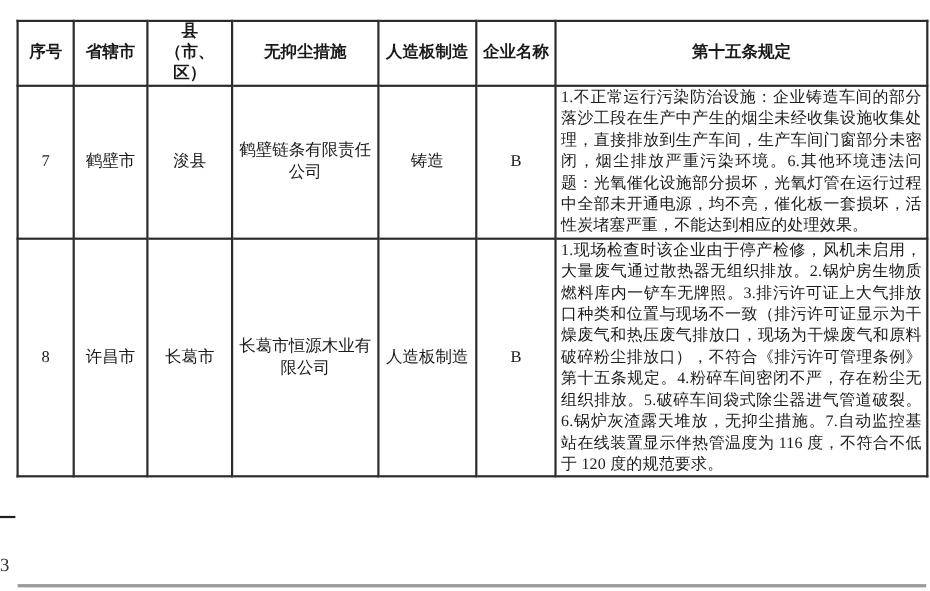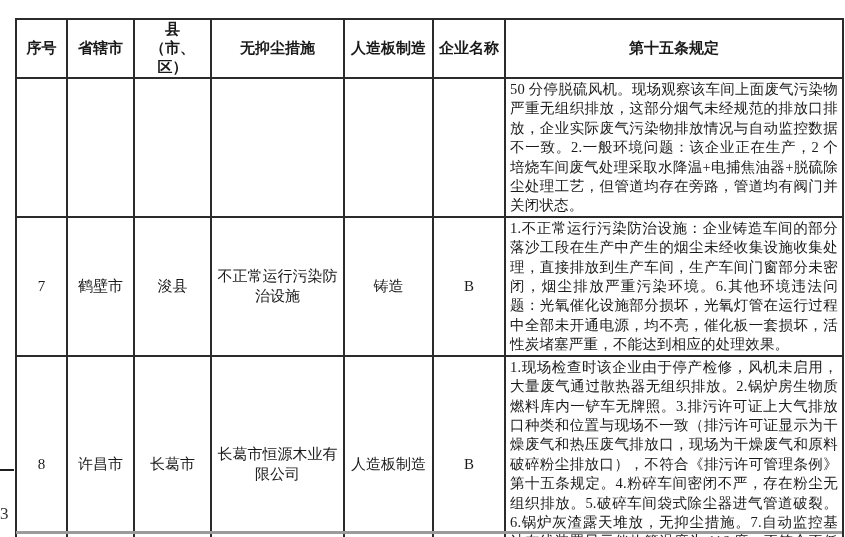--- a/index.html
+++ b/index.html
@@ -71,34 +71,25 @@
         <th>省辖市</th>
         <th>县
 （市、区）</th>
         <th>无抑尘措施</th>
         <th>人造板制造</th>
         <th>企业名称</th>
         <th>第十五条规定</th>
       </tr>
     </thead>
     <tbody>
-      <tr style="height:133px">
-        <td class="cell-center"></td>
-        <td class="cell-center"></td>
-        <td class="cell-center"></td>
-        <td class="cell-center"></td>
-        <td class="cell-center"></td>
-        <td class="cell-center"></td>
-        <td class="cell-problems">50 分停脱硫风机。现场观察该车间上面废气污染物严重无组织排放，这部分烟气未经规范的排放口排放，企业实际废气污染物排放情况与自动监控数据不一致。2.一般环境问题：该企业正在生产，2 个培烧车间废气处理采取水降温+电捕焦油器+脱硫除尘处理工艺，但管道均存在旁路，管道均有阀门并关闭状态。</td>
-      </tr>
       <tr style="height:135px">
         <td class="cell-center">7</td>
         <td class="cell-center">鹤壁市</td>
         <td class="cell-center">浚县</td>
-        <td class="cell-center">不正常运行污染防治设施</td>
+        <td class="cell-center">鹤壁链条有限责任公司</td>
         <td class="cell-center">铸造</td>
         <td class="cell-center">B</td>
         <td class="cell-problems">1.不正常运行污染防治设施：企业铸造车间的部分落沙工段在生产中产生的烟尘未经收集设施收集处理，直接排放到生产车间，生产车间门窗部分未密闭，烟尘排放严重污染环境。6.其他环境违法问题：光氧催化设施部分损坏，光氧灯管在运行过程中全部未开通电源，均不亮，催化板一套损坏，活性炭堵塞严重，不能达到相应的处理效果。</td>
       </tr>
       <tr style="height:198px">
         <td class="cell-center">8</td>
         <td class="cell-center">许昌市</td>
         <td class="cell-center">长葛市</td>
         <td class="cell-center">长葛市恒源木业有限公司</td>
         <td class="cell-center">人造板制造</td>

